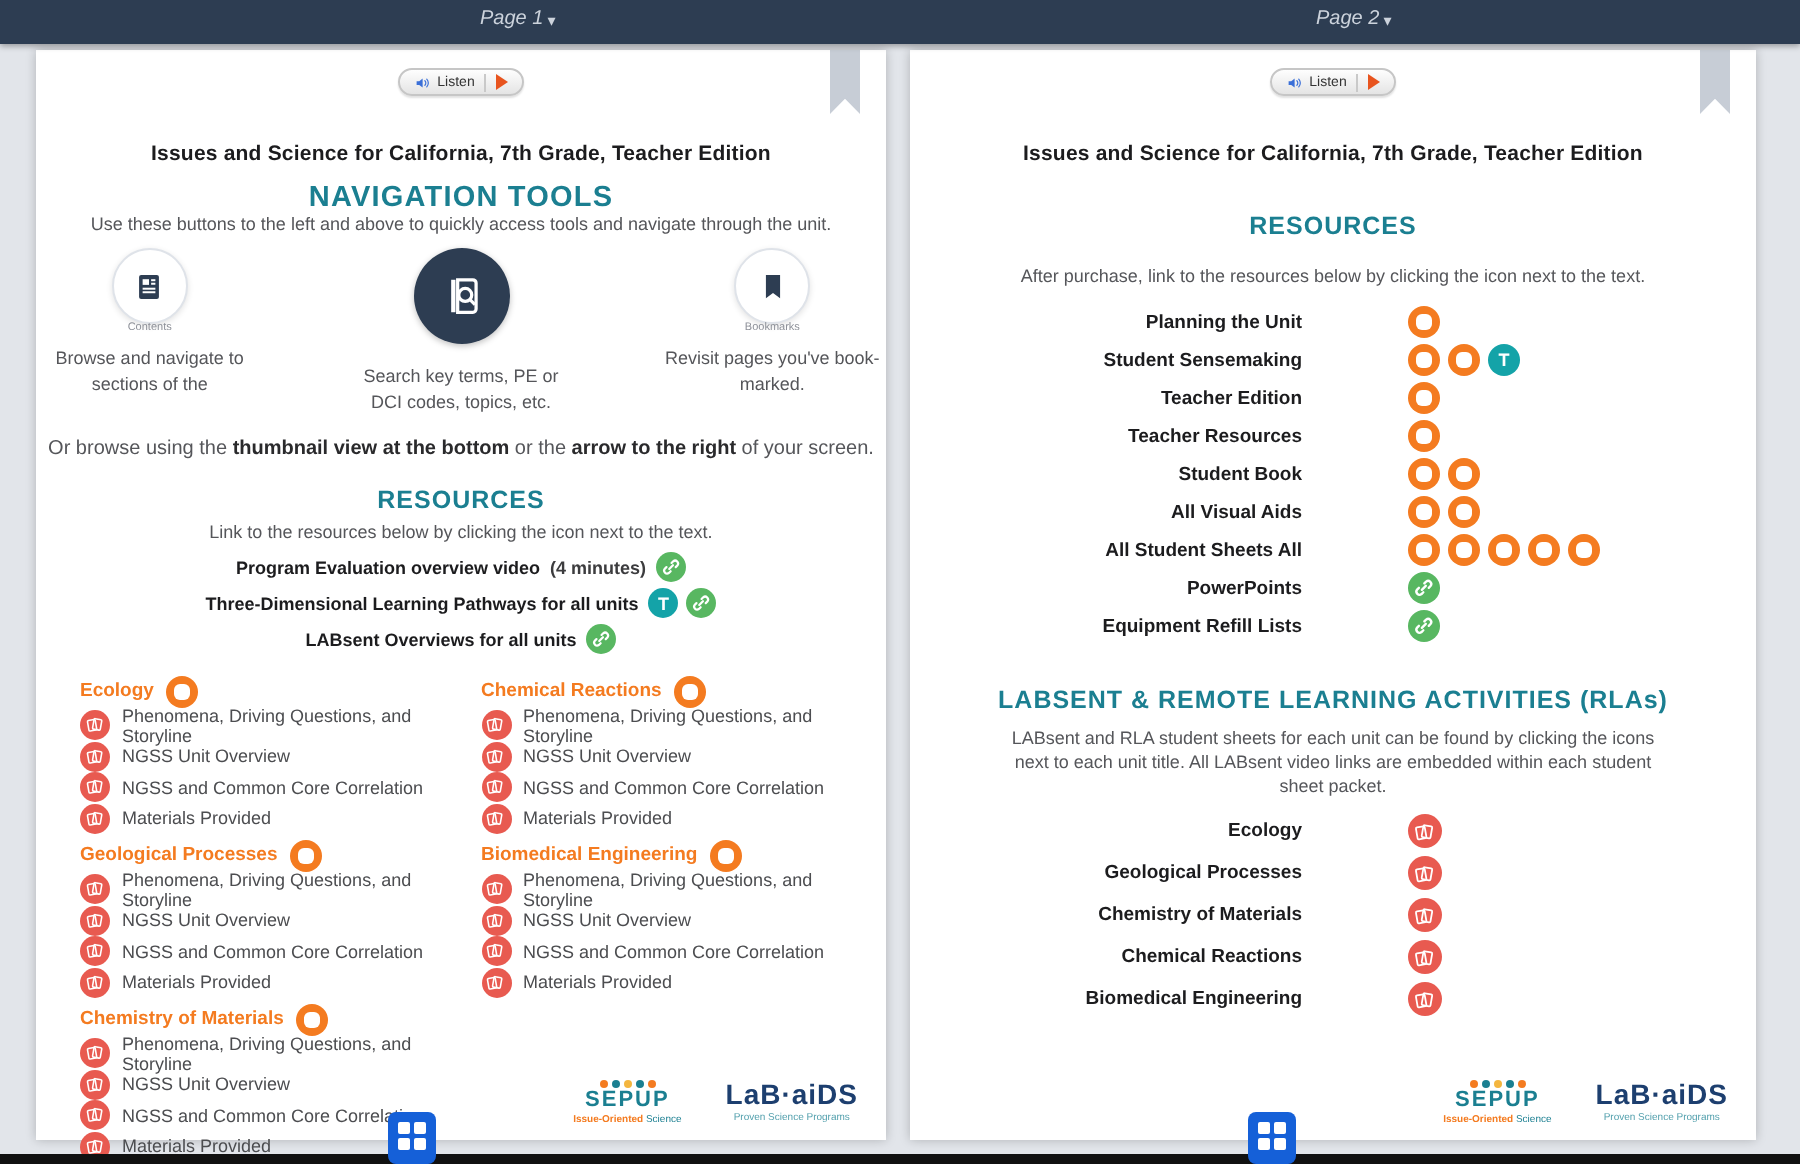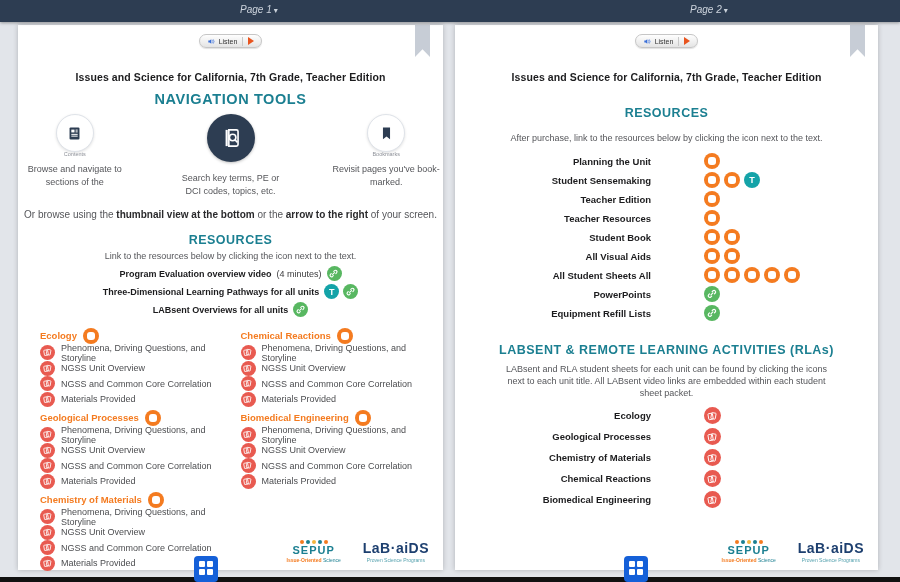--- a/index.html
+++ b/index.html
@@ -4,21 +4,21 @@
 <style>
   * { margin:0; padding:0; box-sizing:border-box; }
   html,body { width:900px; height:582px; overflow:hidden; }
   body { font-family:"Liberation Sans","DejaVu Sans",sans-serif; background:#e2e5ea; position:relative; }
 
   
   .topbar { position:absolute; left:0; top:0; width:900px; height:22px; background:#2d3d52; z-index:4; box-shadow:0 1px 3px rgba(0,0,0,.35);font-style:italic; }
   .page-label { position:absolute; top:4px; color:#ccd3dc; font-size:10px; cursor:pointer; display:flex; align-items:center; gap:2px; }
   .page-label .chev { font-size:8px; margin-top:1px; }
   .page-label.p1 { left:240px; }
-  .page-label.p2 { left:690px; }
+  .page-label.p2 { left:658px; }
 
   
   .page { position:absolute; top:25px; height:545px; background:#fff; box-shadow:0 0 5px rgba(0,0,0,.22); z-index:1; }
   .page1 { left:18px;  width:425px; }
   .page2 { left:455px; width:423px; }
 
   .ribbon { position:absolute; top:0; right:13px; width:15px; height:32px; background:#c7cdd6;
             clip-path:polygon(0 0,100% 0,100% 100%,50% 76%,0 100%); }
 
   
@@ -49,21 +49,21 @@
   .browse-note { text-align:center; font-size:10px; color:#55565a; margin-top:11px; }
   .browse-note b { color:#2a2a2c; }
 
   .res-head { margin-top:13px; }
   .res-sub  { margin-top:4px; }
 
   
   .p1-res { margin-top:5px; display:flex; flex-direction:column; gap:3px; }
   .p1-res-row { display:flex; justify-content:center; align-items:center; gap:5px; font-size:9px; color:#1c1c1e; }
   .p1-res-row .bold { font-weight:bold; }
-  .p1-res-row .normal { color:#3c3c3e; }
+  .p1-res-row .normal { color:#3c3c3e;font-weight:bold; }
   .p1-res-row .row-icons { display:inline-flex; gap:4px; }
 
   
   .ic { display:inline-flex; align-items:center; justify-content:center; border-radius:50%; flex:0 0 auto; cursor:pointer; }
   .ic svg { width:74%; height:74%; }
   .ic-orange { width:16px; height:16px; background:#f47b20; position:relative; }
   .ic-orange::before { content:""; position:absolute; inset:4px; background:#fff; border-radius:3px; }
   .ic-red  { width:15px; height:15px; background:#e85a50; }
   .ic-link { width:15px; height:15px; background:#58b761; }
   .ic-T    { width:15px; height:15px; background:#14a3a8; color:#fff; font-size:9px; font-weight:bold; }
@@ -84,21 +84,21 @@
   .p2-res .ic-orange { width:16px; height:16px; }
   .p2-res .ic-T, .p2-res .ic-link { width:16px; height:16px; }
 
   .labsent-head { margin-top:22px; }
   .labsent-sub { margin:6px auto 0; width:330px; line-height:1.35; }
   .labsent-rows { margin-top:7px; display:flex; flex-direction:column; gap:2px; }
   .labsent-rows .ic-red { width:17px; height:17px; }
   .labsent-rows .res-row { height:19px; }
 
   
-  .logos { position:absolute; right:14px; bottom:7px; display:flex; align-items:center; gap:22px; }
+  .logos { position:absolute; right:14px; bottom:7px; display:flex; gap:22px; }
   .sepup { display:flex; flex-direction:column; align-items:center; }
   .sepup-dots { display:flex; gap:2px; margin-bottom:1px; }
   .sepup-dots i { width:4px; height:4px; border-radius:50%; display:block; }
   .sepup-name { font-size:11px; font-weight:900; color:#1b7f91; letter-spacing:1px; line-height:1; }
   .sepup-tag { font-size:5px; margin-top:1px; }
   .sepup-tag .t1 { color:#f47b20; font-weight:bold; }
   .sepup-tag .t2 { color:#1b7f91; }
   .labaids { display:flex; flex-direction:column; align-items:center; }
   .labaids-name { font-size:14px; font-weight:900; color:#1d3f6f; letter-spacing:.5px; line-height:1; }
   .labaids-tag { font-size:5px; color:#53a0ad; margin-top:2px; }
@@ -137,20 +137,21 @@
         </svg>
       <span>Listen</span>
       <span class="divider"></span>
       <span class="play"></span>
     </span>
   </div>
 
   <div class="book-title">Issues and Science for California, 7th Grade, Teacher Edition</div>
 
   <div class="teal-h1">NAVIGATION TOOLS</div>
+  <div class="subtext">Use these buttons to the left and above to quickly access tools and navigate through the unit.</div>
 
   <div class="tools-row">
     <div class="tool">
       <div class="tool-circle light">
         <svg width="17" height="17" viewBox="0 0 24 24">
             <rect x="5" y="3.5" width="14" height="17" rx="1.5" fill="#2d3d52"></rect>
             <rect x="7.5" y="6.5" width="4.5" height="4" fill="#fff"></rect>
             <rect x="13.5" y="6.5" width="3" height="1.4" fill="#fff"></rect>
             <rect x="13.5" y="9" width="3" height="1.4" fill="#fff"></rect>
             <rect x="7.5" y="12.5" width="9" height="1.4" fill="#fff"></rect>

